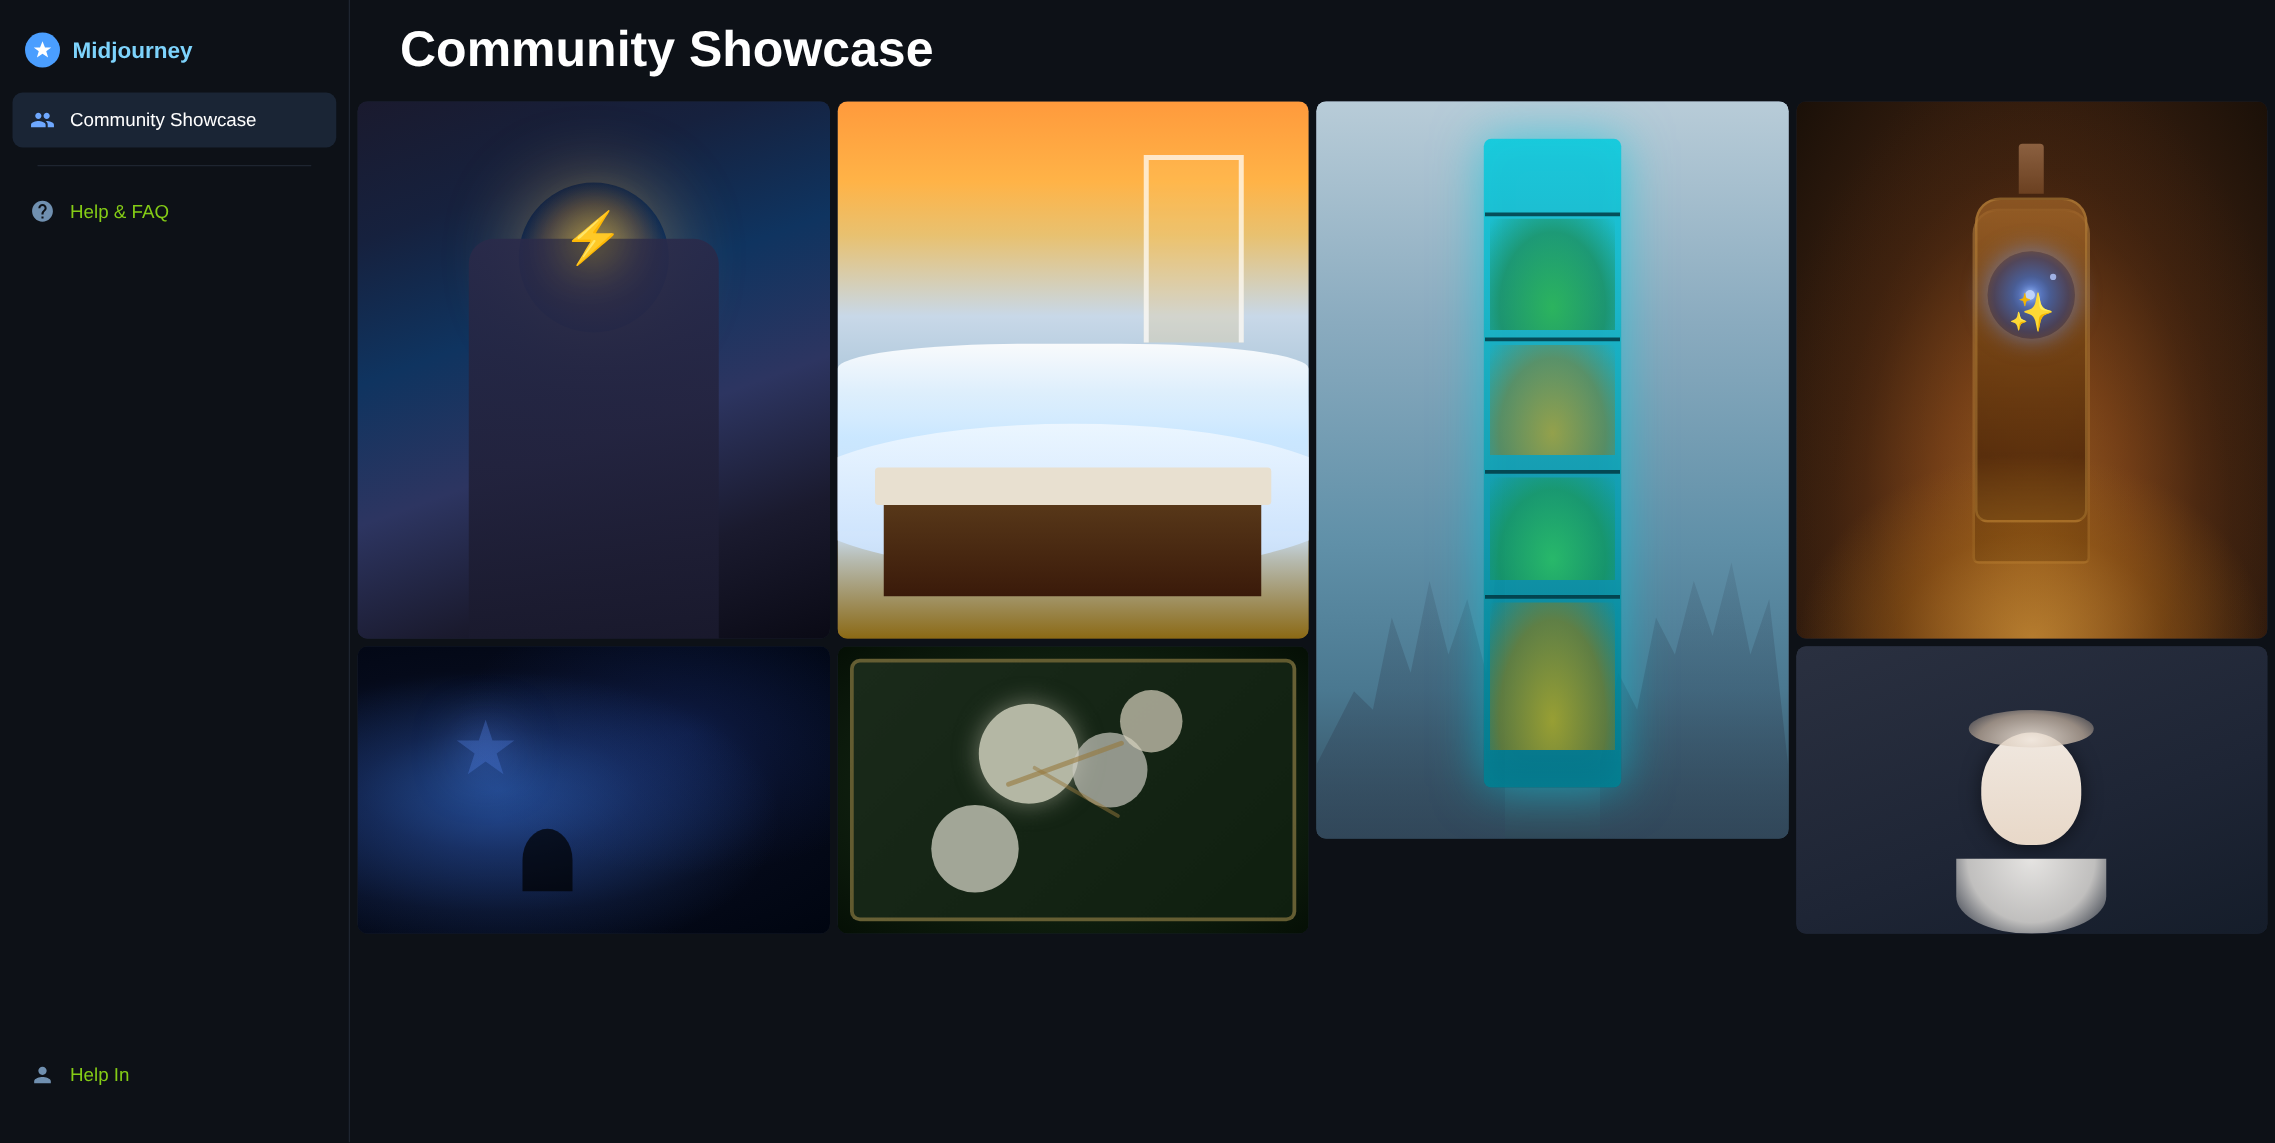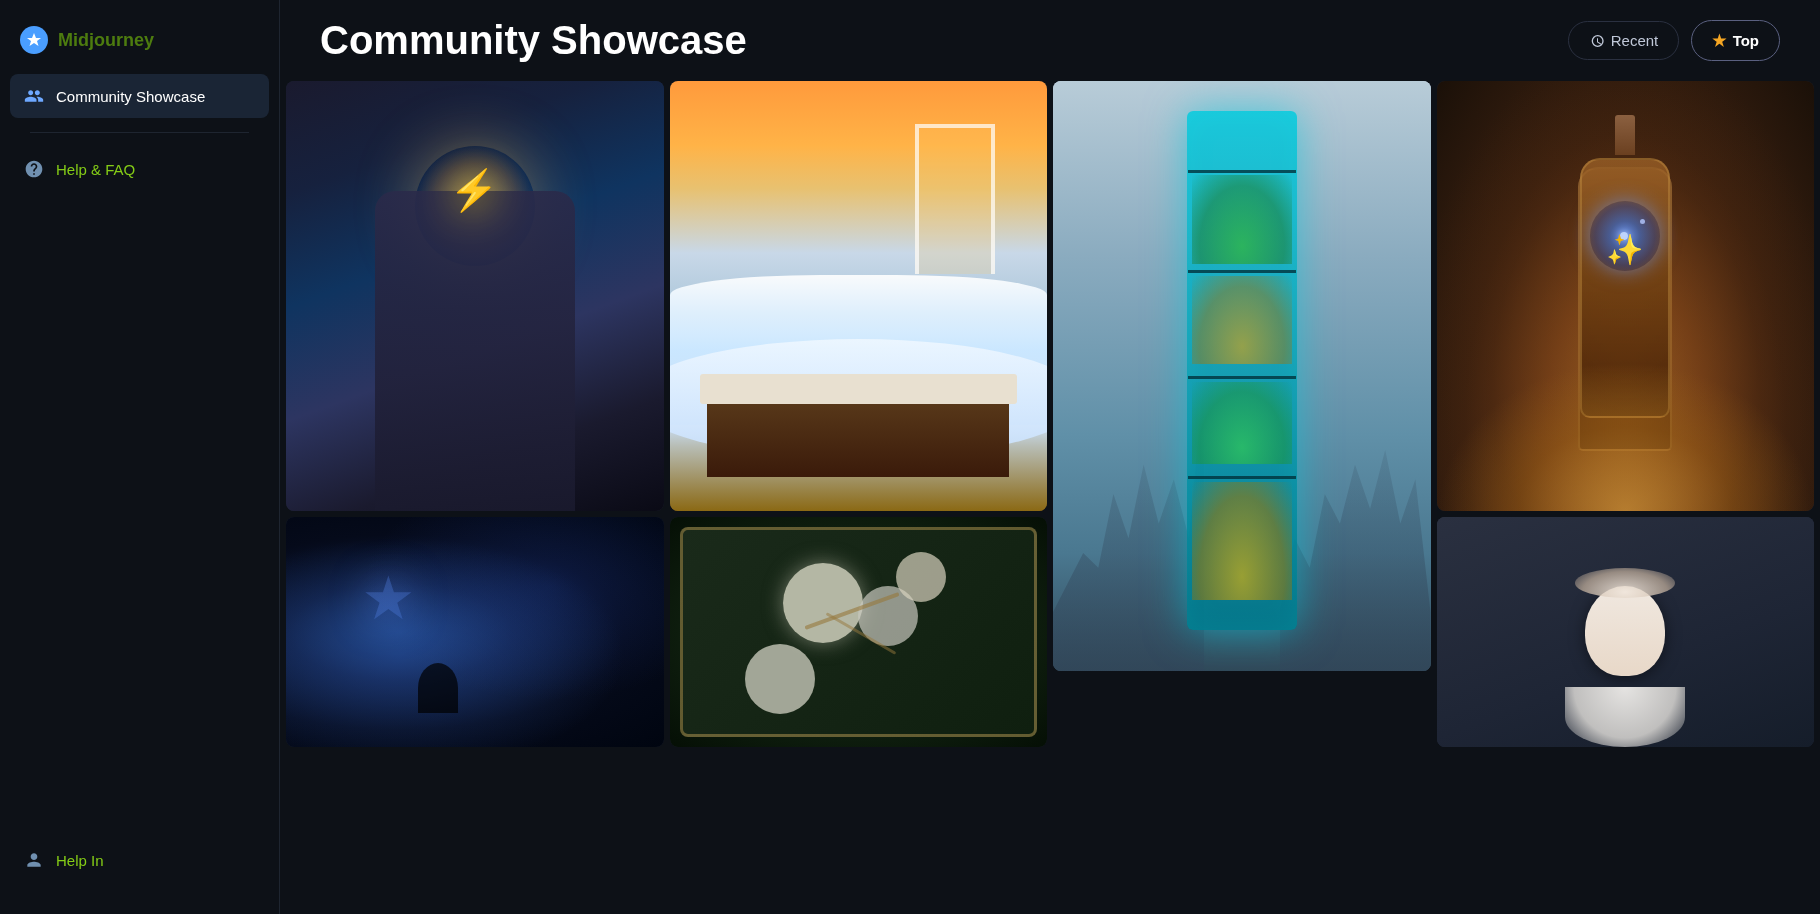--- a/index.html
+++ b/index.html
@@ -25,21 +25,21 @@
     }
     .sidebar-logo {
       display: flex;
       align-items: center;
       gap: 10px;
       padding: 10px 20px 20px;
     }
     .sidebar-logo-text {
       font-size: 18px;
       font-weight: 600;
-      color: #4d7c0f;
+      color: #7dd3fc;
     }
     .logo-icon {
       width: 28px;
       height: 28px;
       background: #4a9eff;
       border-radius: 50%;
       display: flex;
       align-items: center;
       justify-content: center;
       font-size: 14px;
@@ -373,32 +373,20 @@
       </span>
       <span>Help In</span>
     </div>
   </div>
 </aside>
 
 <main class="main">
 
   <header class="main-header">
     <h1 class="page-title">Community Showcase</h1>
-    <div class="header-actions">
-      <button class="btn-recent">
-        <svg width="16" height="16" viewBox="0 0 24 24" style="fill:#c0c8d8">
-          <path d="M13 3a9 9 0 1 0 0 18A9 9 0 0 0 13 3zm0 16a7 7 0 1 1 0-14 7 7 0 0 1 0 14zm.5-11H12v6l5.25 3.15.75-1.23-4.5-2.67V8z"></path>
-        </svg>
-        <span>Recent</span>
-      </button>
-      <button class="btn-top">
-        <span class="star-icon">★</span>
-        <span>Top</span>
-      </button>
-    </div>
   </header>
 
   <div class="gallery-scroll">
     <div class="masonry">
 
       <div class="masonry-col">
         <div class="gallery-item">
           <div class="img-zeus">
             <div class="figure-body"></div>
           </div>

